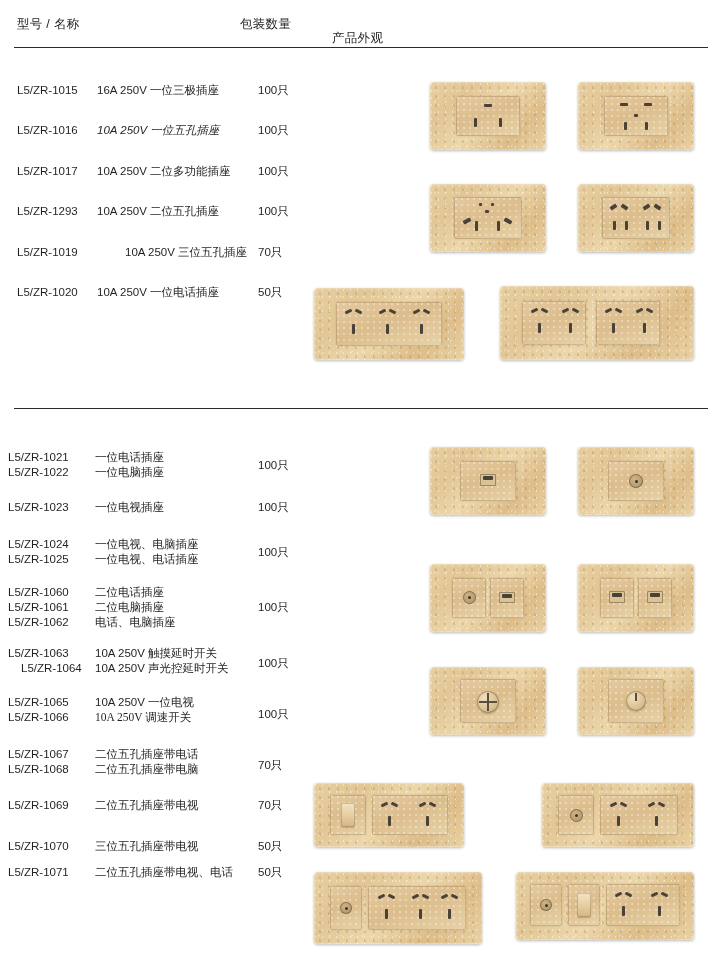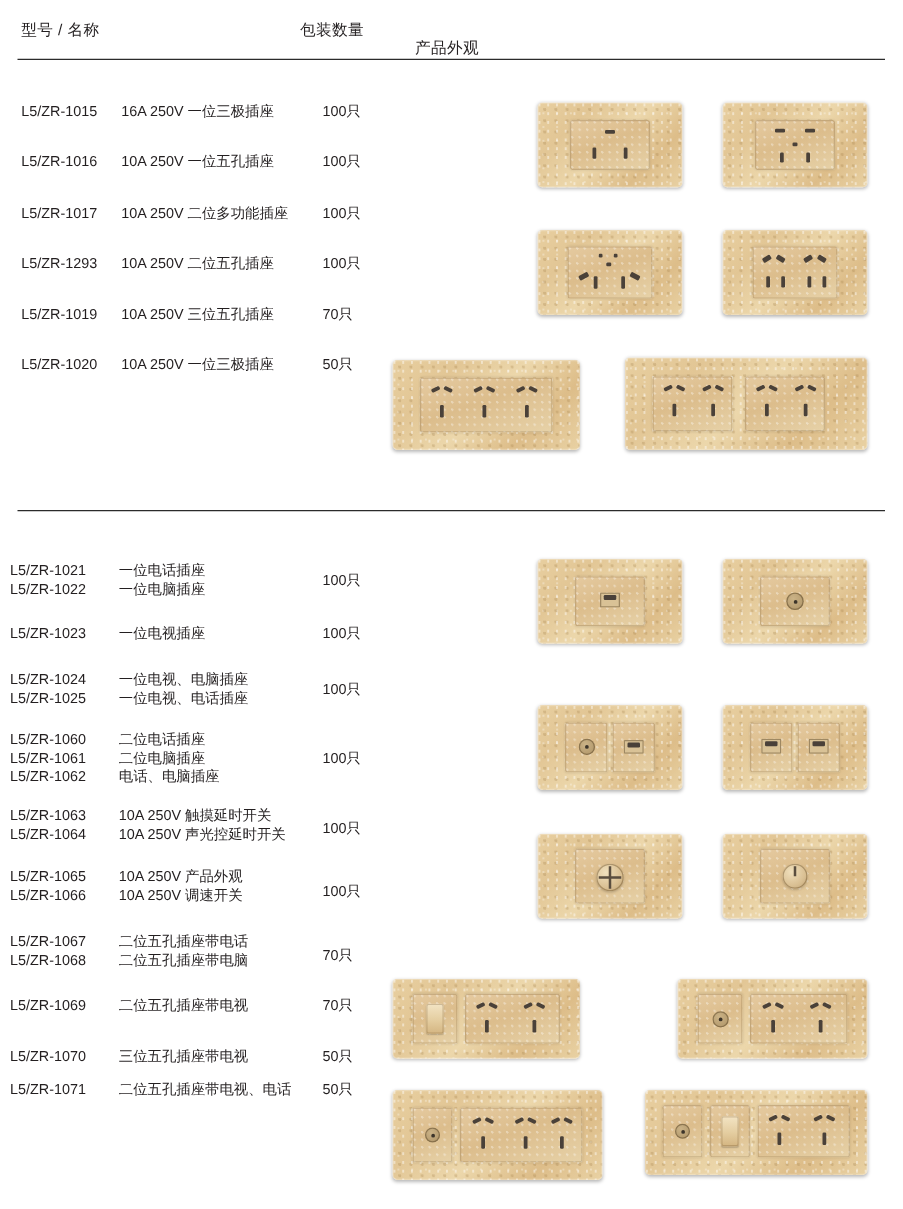--- a/index.html
+++ b/index.html
@@ -145,41 +145,41 @@
   </div>
   <div class="rule" style="top:47px;"></div>
 
   <div class="row" style="top:82px;">
     <span class="c-model" style="position:absolute;">L5/ZR-1015</span>
     <span class="c-name" style="position:absolute;">16A 250V 一位三极插座</span>
     <span class="c-qty" style="position:absolute;">100只</span>
   </div>
   <div class="row" style="top:122px;">
     <span class="c-model" style="position:absolute;">L5/ZR-1016</span>
-    <span class="c-name" style="position:absolute;">10A 250V 一位五孔插座</span>
+    <span class="c-name" style="position:absolute;font-style:italic;">10A 250V 一位五孔插座</span>
     <span class="c-qty" style="position:absolute;">100只</span>
   </div>
   <div class="row" style="top:163px;">
     <span class="c-model" style="position:absolute;">L5/ZR-1017</span>
     <span class="c-name" style="position:absolute;">10A 250V 二位多功能插座</span>
     <span class="c-qty" style="position:absolute;">100只</span>
   </div>
   <div class="row" style="top:203px;">
     <span class="c-model" style="position:absolute;">L5/ZR-1293</span>
     <span class="c-name" style="position:absolute;">10A 250V 二位五孔插座</span>
     <span class="c-qty" style="position:absolute;">100只</span>
   </div>
   <div class="row" style="top:244px;">
     <span class="c-model" style="position:absolute;">L5/ZR-1019</span>
-    <span class="c-name" style="position:absolute;">10A 250V 三位五孔插座</span>
+    <span class="c-name" style="position:absolute;margin-left:28px;">10A 250V 三位五孔插座</span>
     <span class="c-qty" style="position:absolute;">70只</span>
   </div>
   <div class="row" style="top:284px;">
     <span class="c-model" style="position:absolute;">L5/ZR-1020</span>
-    <span class="c-name" style="position:absolute;">10A 250V 一位三极插座</span>
+    <span class="c-name" style="position:absolute;">10A 250V 一位电话插座</span>
     <span class="c-qty" style="position:absolute;">50只</span>
   </div>
 
   <div class="panel" style="left:430px; top:82px; width:116px; height:68px;">
     <div class="inner" style="left:26px; top:14px; width:64px; height:40px;">
       <div class="slot" style="left:28px; top:8px; width:8px; height:3px; transform:rotate(0deg);"></div>
       <div class="slot" style="left:18px; top:22px; width:3px; height:9px;"></div>
       <div class="slot" style="left:43px; top:22px; width:3px; height:9px;"></div>
     </div>
   </div>
@@ -298,34 +298,34 @@
   </div>
   <div class="row" style="top:599px;">
     <span class="c-qty2" style="position:absolute;">100只</span>
   </div>
 
   <div class="row" style="top:645px;">
     <span class="c-model2" style="position:absolute;">L5/ZR-1063</span>
     <span class="c-name2" style="position:absolute;">10A 250V 触摸延时开关</span>
   </div>
   <div class="row" style="top:660px;">
-    <span class="c-model2" style="position:absolute;">L5/ZR-1064</span>
+    <span class="c-model2" style="position:absolute;margin-left:13px;">L5/ZR-1064</span>
     <span class="c-name2" style="position:absolute;">10A 250V 声光控延时开关</span>
   </div>
   <div class="row" style="top:655px;">
     <span class="c-qty2" style="position:absolute;">100只</span>
   </div>
 
   <div class="row" style="top:694px;">
     <span class="c-model2" style="position:absolute;">L5/ZR-1065</span>
-    <span class="c-name2" style="position:absolute;">10A 250V 产品外观</span>
+    <span class="c-name2" style="position:absolute;">10A 250V 一位电视</span>
   </div>
   <div class="row" style="top:709px;">
     <span class="c-model2" style="position:absolute;">L5/ZR-1066</span>
-    <span class="c-name2" style="position:absolute;">10A 250V 调速开关</span>
+    <span class="c-name2" style="position:absolute;font-family:Liberation Serif, serif;">10A 250V 调速开关</span>
   </div>
   <div class="row" style="top:706px;">
     <span class="c-qty2" style="position:absolute;">100只</span>
   </div>
 
   <div class="row" style="top:746px;">
     <span class="c-model2" style="position:absolute;">L5/ZR-1067</span>
     <span class="c-name2" style="position:absolute;">二位五孔插座带电话</span>
   </div>
   <div class="row" style="top:761px;">

